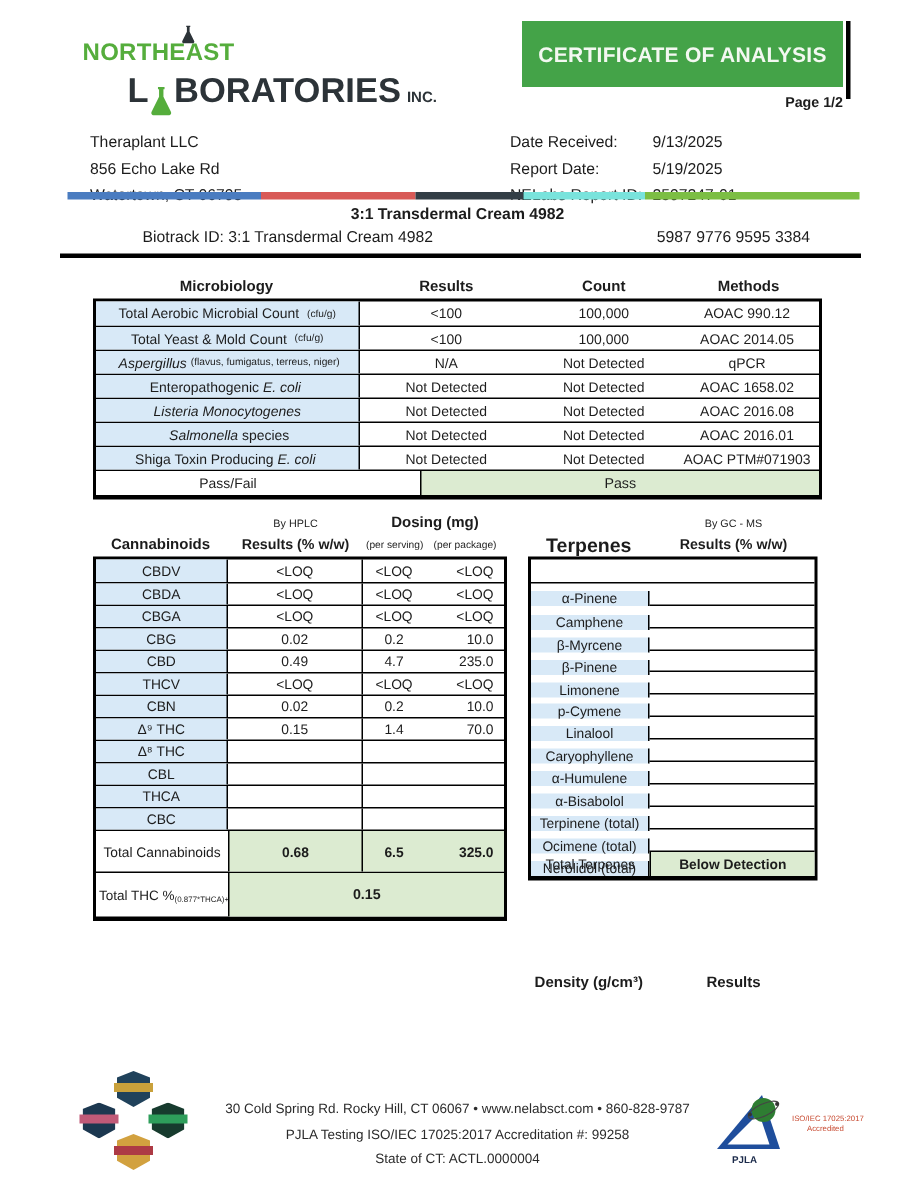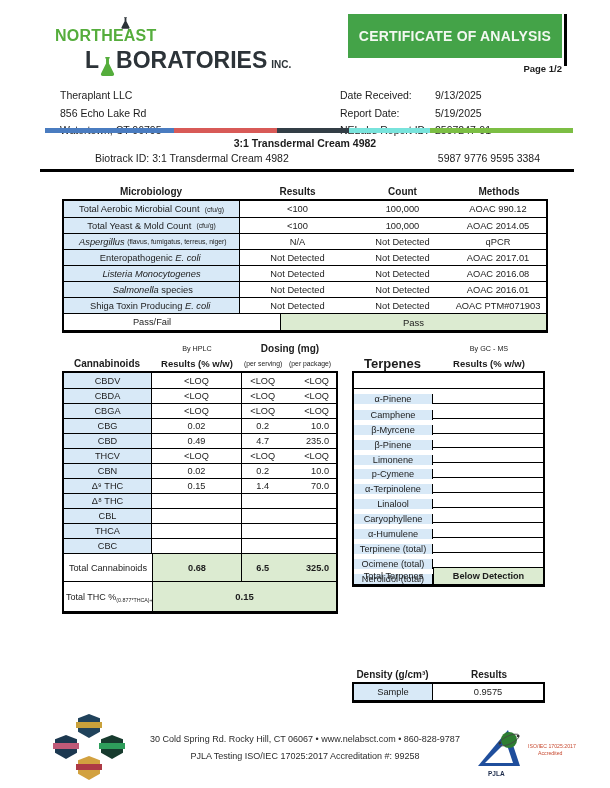--- a/index.html
+++ b/index.html
@@ -84,21 +84,21 @@
   .terp-col-h { font-size:13px; }
   .terp-res-h { font-size:9.5px; }
   .terp-body { border:2px solid #000; border-bottom:3px solid #000; }
   .t-row { display:grid; grid-template-columns:79px 1fr; height:14.9px; }
   .t-row + .t-row, .terp-total { border-top:1.5px solid #000; }
   .t-name { background:var(--cell_blue,#D8E9F7); border-right:1.5px solid #000;margin-top:21px; }
   .terp-total { display:grid; grid-template-columns:79px 1fr; height:17px; }
   .terp-total .tt-val { background:var(--cell_green,#DCEBD1); border-left:1.5px solid #000; font-weight:bold; }
 
   
-  .dens-table { position:absolute; left:352px; top:666px; width:193px; font-size:9.3px; }
+  .dens-table { position:absolute; left:352px; top:647px; width:193px; font-size:9.3px; }
   .dens-head { display:grid; grid-template-columns:81px 1fr; height:16px; font-weight:bold; font-size:10px; }
   .dens-body { border:2px solid #000; border-bottom:3px solid #000; }
   .d-row { display:grid; grid-template-columns:79px 1fr; height:16px; }
   .d-name { background:var(--cell_blue,#D8E9F7); border-right:1.5px solid #000; }
 
   
   .badges { position:absolute; left:52px; top:713px; width:74px; height:68px; }
   .badge { position:absolute; width:24px; height:26px; }
   .badge .shield { position:absolute; left:1px; top:1px; width:22px; height:24px;
     clip-path:polygon(50% 0, 100% 18%, 100% 74%, 50% 100%, 0 74%, 0 18%); }
@@ -240,21 +240,21 @@
           <div class="cell m-name">
             <span>Enteropathogenic</span>
             <span class="gap"> </span>
             <i>E. coli</i>
             <span class="gap"> </span>
             <span></span>
             <span class="small-note"></span>
           </div>
           <div class="cell">Not Detected</div>
           <div class="cell">Not Detected</div>
-          <div class="cell">AOAC 2017.01</div>
+          <div class="cell">AOAC 1658.02</div>
         </div>
 
         <div class="m-row">
           <div class="cell m-name">
             <span></span>
             <span class="gap"> </span>
             <i>Listeria Monocytogenes</i>
             <span class="gap"> </span>
             <span></span>
             <span class="small-note"></span>
@@ -478,40 +478,40 @@
         <div class="t-row">
           <div class="cell t-name">Limonene</div>
           <div class="cell"></div>
         </div>
 
         <div class="t-row">
           <div class="cell t-name">p-Cymene</div>
           <div class="cell"></div>
         </div>
 
-        <div class="t-row">
-          <div class="cell t-name">α-Terpinolene</div>
-          <div class="cell"></div>
-        </div>
 
         <div class="t-row">
           <div class="cell t-name">Linalool</div>
           <div class="cell"></div>
         </div>
 
         <div class="t-row">
           <div class="cell t-name">Caryophyllene</div>
           <div class="cell"></div>
         </div>
 
         <div class="t-row">
           <div class="cell t-name">α-Humulene</div>
           <div class="cell"></div>
         </div>
 
+        <div class="t-row">
+          <div class="cell t-name">α-Bisabolol</div>
+          <div class="cell"></div>
+        </div>
 
         <div class="t-row">
           <div class="cell t-name">Terpinene (total)</div>
           <div class="cell"></div>
         </div>
 
         <div class="t-row">
           <div class="cell t-name">Ocimene (total)</div>
           <div class="cell"></div>
         </div>
@@ -526,26 +526,20 @@
       <div class="cell tt-val">Below Detection</div>
     </div>
   </div>
 </div>
 
 <div class="dens-table">
   <div class="dens-head">
     <div class="cell">Density (g/cm³)</div>
     <div class="cell">Results</div>
   </div>
-  <div class="dens-body">
-    <div class="d-row">
-      <div class="cell d-name">Sample</div>
-      <div class="cell">0.9575</div>
-    </div>
-  </div>
 </div>
 
 <div class="badges">
   <div class="badge badge-top">
       <div class="shield"></div>
       <div class="ribbon"></div>
     </div>
   <div class="badge badge-left">
       <div class="shield"></div>
       <div class="ribbon"></div>
@@ -556,20 +550,21 @@
     </div>
   <div class="badge badge-bottom">
       <div class="shield"></div>
       <div class="ribbon"></div>
     </div>
 </div>
 
 <div class="footer-text">
   <div>30 Cold Spring Rd. Rocky Hill, CT 06067 • www.nelabsct.com • 860-828-9787</div>
   <div>PJLA Testing ISO/IEC 17025:2017 Accreditation #: 99258</div>
+  <div>State of CT: ACTL.0000004</div>
 </div>
 
 <div class="pjla">
   <svg width="52" height="42" viewBox="0 0 52 42">
     <polygon points="2,40 44,40 32,4" fill="#1F4E9C"></polygon>
     <polygon points="9,37 37,37 30,16" fill="#ffffff"></polygon>
     <circle cx="33" cy="14" r="8" fill="#2E7D32"></circle>
     <ellipse cx="33" cy="14" rx="11" ry="4" fill="none" stroke="#444" stroke-width="0.8" transform="rotate(-25 33 14)"></ellipse>
     <circle cx="24" cy="17" r="1.3" fill="#333"></circle>
     <circle cx="42" cy="10" r="1.3" fill="#333"></circle>

